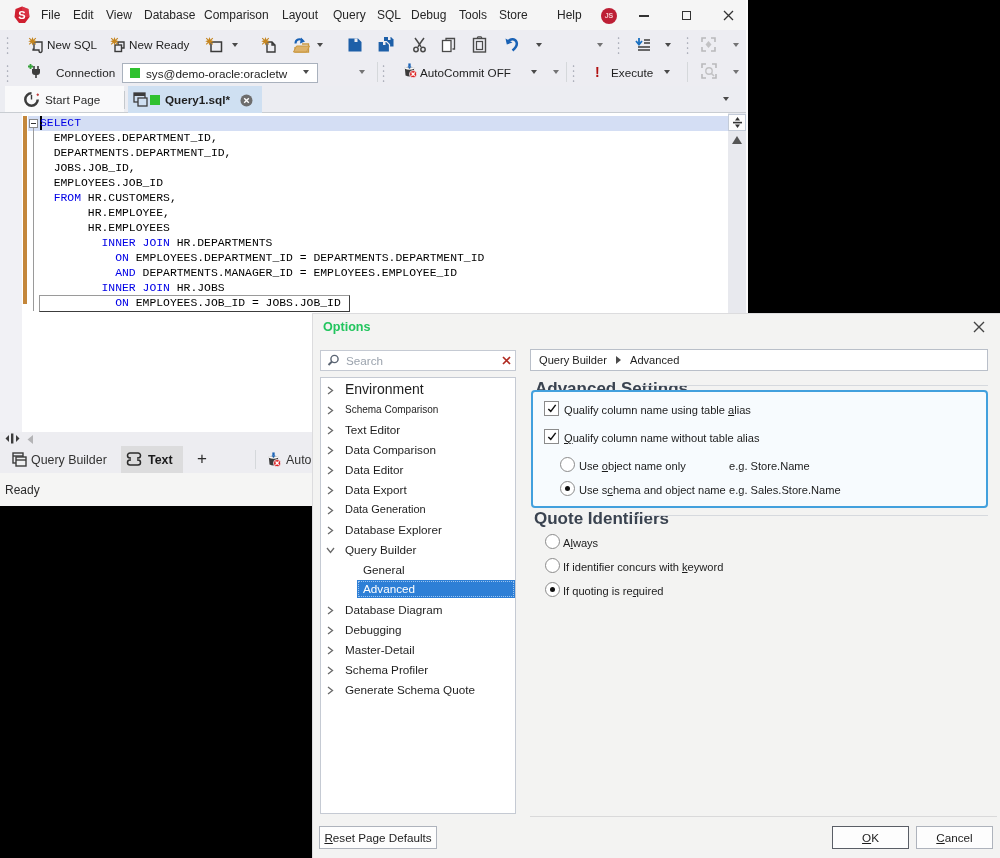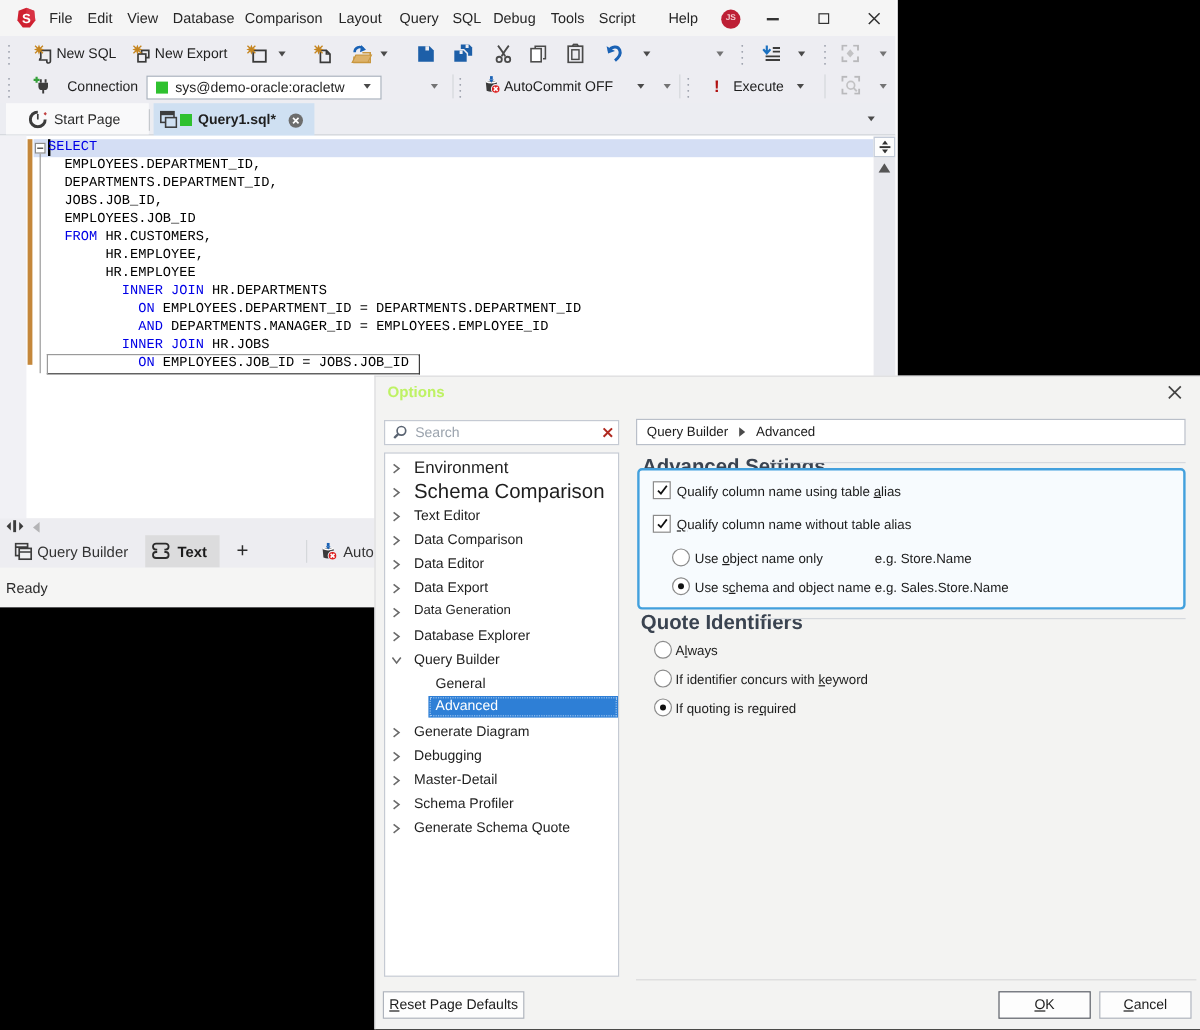--- a/index.html
+++ b/index.html
@@ -53,21 +53,21 @@
 <div class="abs menu" style="left:41px">File</div>
 <div class="abs menu" style="left:73px">Edit</div>
 <div class="abs menu" style="left:106px">View</div>
 <div class="abs menu" style="left:144px">Database</div>
 <div class="abs menu" style="left:204px">Comparison</div>
 <div class="abs menu" style="left:282px">Layout</div>
 <div class="abs menu" style="left:333px">Query</div>
 <div class="abs menu" style="left:377px">SQL</div>
 <div class="abs menu" style="left:411px">Debug</div>
 <div class="abs menu" style="left:459px">Tools</div>
-<div class="abs menu" style="left:499px">Script</div>
+<div class="abs menu" style="left:499px">Store</div>
 <div class="abs menu" style="left:557px">Help</div>
 <div class="abs" style="left:601px;top:8px;width:16px;height:16px;border-radius:50%;background:#bd1f35;color:#f3c8cd;font-size:7px;font-weight:bold;text-align:center;line-height:16px">JS</div>
 <div class="abs" style="left:639px;top:15px;width:10px;height:1.5px;background:#333"></div>
 <div class="abs" style="left:682px;top:11px;width:9px;height:9px;border:1.2px solid #333"></div>
 <svg class="abs" style="left:723px;top:10px" width="11" height="11" viewBox="0 0 11 11">
     <path d="M1 1 L10 10 M10 1 L1 10" stroke="#333" stroke-width="1.3"></path>
   </svg>
 <div id="toolbar1" class="abs"></div>
 <div class="abs grip" style="left:6px;top:36px">●<br>●<br>●<br>●</div>
 <svg class="abs" style="left:28px;top:37px" width="17" height="17" viewBox="0 0 17 17">
@@ -75,21 +75,21 @@
     <path d="M4.5 0 L5.6 3 L8.7 4.2 L5.6 5.4 L4.5 8.6 L3.4 5.4 L0.3 4.2 L3.4 3 Z" fill="#c5851f"></path>
     <path d="M1.2 1.2 L7.8 7.4 M7.8 1.2 L1.2 7.4" stroke="#c5851f" stroke-width="1.1"></path>
   </svg>
 <div class="abs tbtext" style="left:47px;top:38px">New SQL</div>
 <svg class="abs" style="left:110px;top:37px" width="18" height="17" viewBox="0 0 18 17">
     <path d="M8 8 V5 H14 V11 H11" fill="none" stroke="#3a3a3a" stroke-width="1.4"></path>
     <rect x="5" y="8" width="6.5" height="6.5" fill="#ededf2" stroke="#3a3a3a" stroke-width="1.4"></rect>
     <path d="M4.5 0 L5.6 3 L8.7 4.2 L5.6 5.4 L4.5 8.6 L3.4 5.4 L0.3 4.2 L3.4 3 Z" fill="#c5851f"></path>
     <path d="M1.2 1.2 L7.8 7.4 M7.8 1.2 L1.2 7.4" stroke="#c5851f" stroke-width="1.1"></path>
   </svg>
-<div class="abs tbtext" style="left:129px;top:38px">New Export</div>
+<div class="abs tbtext" style="left:129px;top:38px">New Ready</div>
 <svg class="abs" style="left:205px;top:37px" width="18" height="17" viewBox="0 0 18 17">
     <rect x="6" y="5" width="10.5" height="9.5" fill="none" stroke="#3a3a3a" stroke-width="1.5"></rect>
     <path d="M4.5 0 L5.6 3 L8.7 4.2 L5.6 5.4 L4.5 8.6 L3.4 5.4 L0.3 4.2 L3.4 3 Z" fill="#c5851f"></path>
     <path d="M1.2 1.2 L7.8 7.4 M7.8 1.2 L1.2 7.4" stroke="#c5851f" stroke-width="1.1"></path>
   </svg>
 <div class="abs darr" style="left:232px;top:43px"></div>
 <svg class="abs" style="left:261px;top:37px" width="17" height="17" viewBox="0 0 17 17">
     <path d="M6 5 H11 L14 8 V15 H6 Z M11 5 V8 H14" fill="none" stroke="#3a3a3a" stroke-width="1.4"></path>
     <path d="M4.5 0 L5.6 3 L8.7 4.2 L5.6 5.4 L4.5 8.6 L3.4 5.4 L0.3 4.2 L3.4 3 Z" fill="#c5851f"></path>
     <path d="M1.2 1.2 L7.8 7.4 M7.8 1.2 L1.2 7.4" stroke="#c5851f" stroke-width="1.1"></path>
@@ -212,21 +212,21 @@
 <div class="abs" style="left:29px;top:119px;width:9px;height:9px;background:#fff;border:1px solid #8a8a8a"></div>
 <div class="abs" style="left:31px;top:123px;width:5px;height:1px;background:#333"></div>
 <div class="abs" style="left:33px;top:128px;width:1px;height:183px;background:#9a9a9a"></div>
 <div class="codeline kw" style="top:116px">SELECT</div>
 <div class="codeline" style="top:131px">  EMPLOYEES.DEPARTMENT_ID,</div>
 <div class="codeline" style="top:146px">  DEPARTMENTS.DEPARTMENT_ID,</div>
 <div class="codeline" style="top:161px">  JOBS.JOB_ID,</div>
 <div class="codeline" style="top:176px">  EMPLOYEES.JOB_ID</div>
 <div class="codeline" style="top:191px">  <span class="kw">FROM</span> HR.CUSTOMERS,</div>
 <div class="codeline" style="top:206px">       HR.EMPLOYEE,</div>
-<div class="codeline" style="top:221px">       HR.EMPLOYEE</div>
+<div class="codeline" style="top:221px">       HR.EMPLOYEES</div>
 <div class="codeline" style="top:236px">         <span class="kw">INNER JOIN</span> HR.DEPARTMENTS</div>
 <div class="codeline" style="top:251px">           <span class="kw">ON</span> EMPLOYEES.DEPARTMENT_ID = DEPARTMENTS.DEPARTMENT_ID</div>
 <div class="codeline" style="top:266px">           <span class="kw">AND</span> DEPARTMENTS.MANAGER_ID = EMPLOYEES.EMPLOYEE_ID</div>
 <div class="codeline" style="top:281px">         <span class="kw">INNER JOIN</span> HR.JOBS</div>
 <div class="codeline" style="top:296px">           <span class="kw">ON</span> EMPLOYEES.JOB_ID = JOBS.JOB_ID</div>
 <div id="scroll" class="abs"></div>
 <div class="abs" style="left:728px;top:114px;width:18px;height:17px;background:#fdfdfd;border:1px solid #c3cbd8"></div>
 <svg class="abs" style="left:732px;top:117px" width="11" height="11" viewBox="0 0 11 11">
     <path d="M5.5 0 L8 3.5 L3 3.5 Z" fill="#333"></path>
     <rect x="1" y="4.8" width="9" height="1.6" fill="#333"></rect>
@@ -264,42 +264,42 @@
     <path d="M3.2 5.5 Q8.5 8 13.8 5.5" fill="none" stroke="#fff" stroke-width="1.6"></path>
     <rect x="7.2" y="0.5" width="2.6" height="3.2" fill="#1a62b5"></rect>
     <path d="M6.3 3.7 L10.7 3.7 L8.5 6.8 Z" fill="#1a62b5"></path>
     <circle cx="12.6" cy="12.6" r="4.1" fill="#dd1f1f" stroke="#ededf1" stroke-width="1"></circle>
     <path d="M10.8 10.8 l3.6 3.6 m0 -3.6 l-3.6 3.6" stroke="#fff" stroke-width="1.5"></path>
   </svg>
 <div class="abs tbtext" style="left:286px;top:453px;font-size:12.4px;color:#333">Auto</div>
 <div id="statusbar" class="abs"></div>
 <div class="abs" style="left:5px;top:483px;font-size:12px;color:#2b2b2b">Ready</div>
 <div id="dlg" class="abs"></div>
-<div class="abs bold" style="left:323px;top:320px;font-size:12.6px;color:#bef264">Options</div>
+<div class="abs bold" style="left:323px;top:320px;font-size:12.6px;color:#22c55e">Options</div>
 <svg class="abs" style="left:973px;top:321px" width="12" height="12" viewBox="0 0 12 12">
     <path d="M1 1 L11 11 M11 1 L1 11" stroke="#444" stroke-width="1.4"></path>
   </svg>
 <div class="abs pane" style="left:320px;top:350px;width:196px;height:21px"></div>
 <svg class="abs" style="left:327px;top:354px" width="13" height="13" viewBox="0 0 13 13">
     <circle cx="7.5" cy="5" r="3.6" fill="none" stroke="#5a6472" stroke-width="1.4"></circle>
     <path d="M5 7.5 L1.5 11" stroke="#5a6472" stroke-width="2"></path>
   </svg>
 <div class="abs" style="left:346px;top:354px;font-size:11.7px;color:#9ba3ad">Search</div>
 <svg class="abs" style="left:502px;top:356px" width="9" height="9" viewBox="0 0 9 9">
     <path d="M1 1 L8 8 M8 1 L1 8" stroke="#b02a20" stroke-width="1.7"></path>
   </svg>
 <div class="abs pane" style="left:320px;top:377px;width:196px;height:437px"></div>
 <svg class="abs" style="left:327px;top:386px" width="7" height="9" viewBox="0 0 7 9">
     <path d="M1 1 L5.5 4.5 L1 8" fill="none" stroke="#6a6a6a" stroke-width="1.3"></path>
   </svg>
 <div class="abs" style="left:345px;top:382px;height:15px;line-height:15px;font-size:14px">Environment</div>
 <svg class="abs" style="left:327px;top:406px" width="7" height="9" viewBox="0 0 7 9">
     <path d="M1 1 L5.5 4.5 L1 8" fill="none" stroke="#6a6a6a" stroke-width="1.3"></path>
   </svg>
-<div class="abs" style="left:345px;top:402px;height:15px;line-height:15px;font-size:17px">Schema Comparison</div>
+<div class="abs" style="left:345px;top:402px;height:15px;line-height:15px;font-size:10px">Schema Comparison</div>
 <svg class="abs" style="left:327px;top:426px" width="7" height="9" viewBox="0 0 7 9">
     <path d="M1 1 L5.5 4.5 L1 8" fill="none" stroke="#6a6a6a" stroke-width="1.3"></path>
   </svg>
 <div class="abs" style="left:345px;top:422px;height:15px;line-height:15px;font-size:11.7px">Text Editor</div>
 <svg class="abs" style="left:327px;top:446px" width="7" height="9" viewBox="0 0 7 9">
     <path d="M1 1 L5.5 4.5 L1 8" fill="none" stroke="#6a6a6a" stroke-width="1.3"></path>
   </svg>
 <div class="abs" style="left:345px;top:442px;height:15px;line-height:15px;font-size:11.7px">Data Comparison</div>
 <svg class="abs" style="left:327px;top:466px" width="7" height="9" viewBox="0 0 7 9">
     <path d="M1 1 L5.5 4.5 L1 8" fill="none" stroke="#6a6a6a" stroke-width="1.3"></path>
@@ -318,21 +318,21 @@
   </svg>
 <div class="abs" style="left:345px;top:522px;height:15px;line-height:15px;font-size:11.7px">Database Explorer</div>
 <svg class="abs" style="left:326px;top:547px" width="9" height="7" viewBox="0 0 9 7">
     <path d="M1 1 L4.5 5.5 L8 1" fill="none" stroke="#6a6a6a" stroke-width="1.3"></path>
   </svg>
 <div class="abs" style="left:345px;top:542px;height:15px;line-height:15px;font-size:11.7px">Query Builder</div>
 <div class="abs" style="left:363px;top:562px;height:15px;line-height:15px;font-size:11.7px">General</div>
 <svg class="abs" style="left:327px;top:606px" width="7" height="9" viewBox="0 0 7 9">
     <path d="M1 1 L5.5 4.5 L1 8" fill="none" stroke="#6a6a6a" stroke-width="1.3"></path>
   </svg>
-<div class="abs" style="left:345px;top:602px;height:15px;line-height:15px;font-size:11.7px">Generate Diagram</div>
+<div class="abs" style="left:345px;top:602px;height:15px;line-height:15px;font-size:11.7px">Database Diagram</div>
 <svg class="abs" style="left:327px;top:626px" width="7" height="9" viewBox="0 0 7 9">
     <path d="M1 1 L5.5 4.5 L1 8" fill="none" stroke="#6a6a6a" stroke-width="1.3"></path>
   </svg>
 <div class="abs" style="left:345px;top:622px;height:15px;line-height:15px;font-size:11.7px">Debugging</div>
 <svg class="abs" style="left:327px;top:646px" width="7" height="9" viewBox="0 0 7 9">
     <path d="M1 1 L5.5 4.5 L1 8" fill="none" stroke="#6a6a6a" stroke-width="1.3"></path>
   </svg>
 <div class="abs" style="left:345px;top:642px;height:15px;line-height:15px;font-size:11.7px">Master-Detail</div>
 <svg class="abs" style="left:327px;top:666px" width="7" height="9" viewBox="0 0 7 9">
     <path d="M1 1 L5.5 4.5 L1 8" fill="none" stroke="#6a6a6a" stroke-width="1.3"></path>

